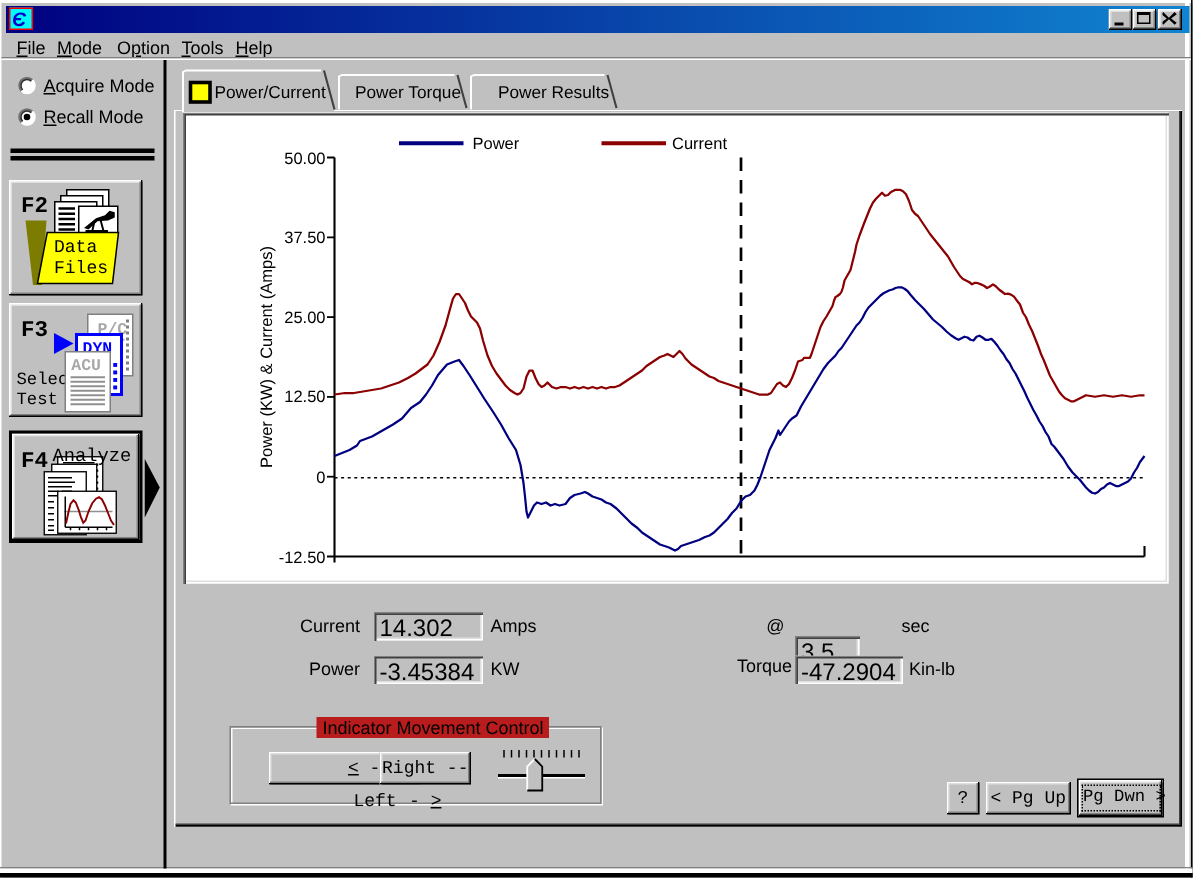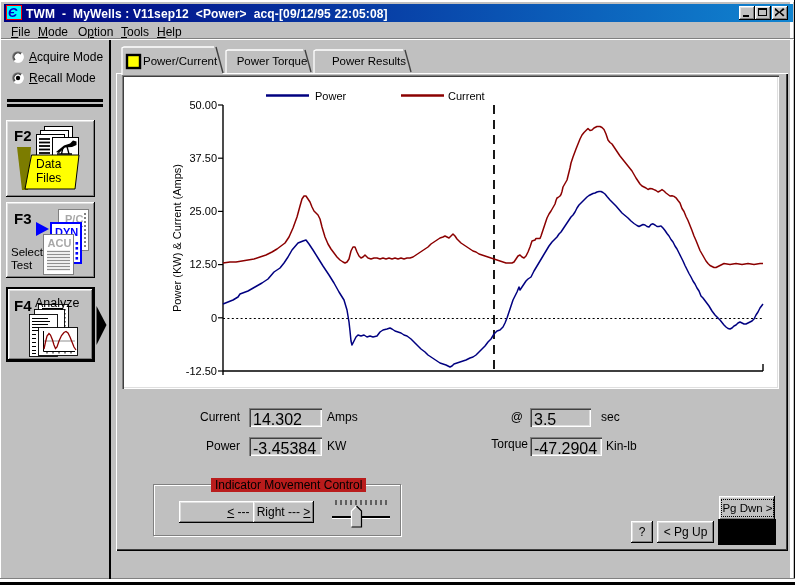--- a/index.html
+++ b/index.html
@@ -1,21 +1,21 @@
 <!DOCTYPE html>
 <html><head>
 <meta charset="utf-8">
 <style>
 html,body{margin:0;padding:0;}
 body{width:795px;height:585px;overflow:hidden;background:#c0c0c0;
   font-family:"Liberation Sans",sans-serif;font-size:12px;color:#000;}
 #win{position:absolute;left:0;top:0;width:795px;height:585px;background:#c0c0c0;}
 .abs{position:absolute;}
 .btn{position:absolute;background:#c0c0c0;
-  box-shadow:inset -1px -1px 0 #000,inset 1px 1px 0 #fff,inset -2px -2px 0 #808080,inset 2px 2px 0 #dfdfdf;}
+  box-shadow:inset -1px -1px 0 #000,inset 1px 1px 0 #fff,inset -2px -2px 0 #808080,inset 2px 2px 0 #dfdfdf;font-family:Liberation Mono, monospace;}
 .sunk{position:absolute;background:#c0c0c0;
   box-shadow:inset 1px 1px 0 #808080,inset 2px 2px 0 #404040,inset -1px -1px 0 #fff,inset -2px -2px 0 #dfdfdf;}
 .fieldtxt{position:absolute;left:4px;top:3px;font-size:16px;}
 u{text-decoration:underline;}
 </style>
 </head>
 <body>
 <div id="win">
 
   <div class="abs" style="left:0;top:0;width:795px;height:2px;background:#fff;"></div>
@@ -23,21 +23,20 @@
   <div class="abs" style="left:794px;top:0;width:1px;height:585px;background:#000;"></div>
   <div class="abs" style="left:790px;top:2px;width:3px;height:580px;background:#fff;"></div>
   <div class="abs" style="left:0;top:578px;width:795px;height:1px;background:#808080;"></div>
   <div class="abs" style="left:0;top:579px;width:795px;height:3px;background:#fff;"></div>
   <div class="abs" style="left:0;top:582px;width:795px;height:3px;background:#000;"></div>
 
   <div class="abs" style="left:4px;top:4px;width:789px;height:18px;background:linear-gradient(to right,#000080,#1084d0);"></div>
   <div class="abs" style="left:6px;top:5px;width:16px;height:15px;background:#00fbff;border:1px solid #ff0000;box-sizing:border-box;">
     <div style="position:absolute;left:1px;top:-1px;width:13px;height:13px;font-size:13px;font-weight:bold;font-style:italic;color:#0000c8;">Є</div>
   </div>
-  <div class="abs" style="left:26px;top:7px;color:#fff;font-weight:bold;font-size:12px;white-space:pre;letter-spacing:0.14px;">TWM  -  MyWells : V11sep12  &lt;Power&gt;  acq-[09/12/95 22:05:08]</div>
 
   <div class="btn" style="left:739px;top:6px;width:16px;height:14px;"></div>
   <div class="abs" style="left:743px;top:15px;width:6px;height:2px;background:#000;"></div>
   <div class="btn" style="left:755px;top:6px;width:16px;height:14px;"></div>
   <div class="abs" style="left:758px;top:8px;width:9px;height:8px;border:1px solid #000;border-top-width:2px;box-sizing:border-box;"></div>
   <div class="btn" style="left:772px;top:6px;width:16px;height:14px;"></div>
   <svg class="abs" style="left:775px;top:8px;" width="10" height="9" viewBox="0 0 10 9">
     <path d="M0.5 0 L4.5 4 L8.5 0 L10 1.5 L6 4.5 L10 7.5 L8.5 9 L4.5 5 L0.5 9 L-1 7.5 L3 4.5 L-1 1.5 Z" fill="#000" transform="scale(0.95,0.95)"></path>
   </svg>
 
@@ -245,21 +244,21 @@
       <polyline fill="none" stroke="#000080" stroke-width="1.5" stroke-linejoin="round" points="223,304 233,300 238,297 240,294 248,291 255,287 262,283 268,279 274,272 280,268 284,263 288,257 292,250 298,243 303,241 306,240 309,244 313,250 318,258 323,266 329,275 334,283 339,292 344,300 347,310 349,322 350,331 351,341 352,345 354,341 356,337 358,335 361,336 364,335 367,337 370,336 373,337 377,336 380,332 383,330 387,329 390,328 392,329 395,331 398,332 401,333 404,335 407,336 411,339 414,342 417,345 421,349 425,352 428,355 431,357 434,359 437,361 440,363 443,364 446,365 448,366 450,367 452,366 454,364 457,363 460,362 463,361 466,360 468,359 470,358 473,357 476,355 479,352 482,349 485,346 488,342 491,339 494,334 497,331 500,330 503,327 505,323 507,318 509,312 511,306 513,300 515,296 517,292 519,287 520,290 522,287 524,284 526,281 528,279 531,277 534,271 537,266 540,261 543,256 546,251 549,246 552,242 555,239 557,237 559,234 561,232 563,229 565,226 567,223 569,220 571,217 573,215 575,212 577,208 579,205 581,203 583,201 585,199 587,197 589,195.5 591,194.5 593,193.5 595,193 597,192 599,191.5 601,191.5 603,192.5 605,194 607,196.5 610,200 613,203 616,206 619,209.5 622,213 625,215.5 628,218 631,221 634,223.5 637,225.5 639,226.5 641,225.5 643,224.5 645,225 647,226.5 649,227 651,224.5 653,223.8 655,225 657,226.5 659,226.5 661,225.9 663,228 665,230.5 667,233.5 669,236 671,239.5 673,242 675,246 677,249 679,253 681,257 683,261 685,265.5 687,269.5 689,273.5 691,277 693,281 695,284 697,288 699,291 701,296 703,298 706,302 709,306 712,311 715,315 718,318 720,320 722,322.5 724,325 726,327 728,328.5 730,329 732,328 734,326 736,325 738,323 740,322 742,323 744,324 746,324 748,323 750,322 752,321 754,319 756,315 758,312 760,308 763,304"></polyline>
       <polyline fill="none" stroke="#8b0000" stroke-width="1.5" stroke-linejoin="round" points="223,263 230,262 236,262 242,261 248,260 254,259 260,257 266,255 272,252 277,249 281,246 285,243 289,237 293,228 297,217 300,206 302,199 304,196 306,196 308,199 310,202 312,207 314,211 316,213 318,215 320,219 322,227 325,237 328,244 331,249 334,253 337,257 340,260 343,262 345,263 347,262 349,259 351,251 353,247 355,247 357,252 359,256 361,258 363,257 365,255 366,256 368,258 371,259 374,258 377,258 380,259 383,258 386,259 389,258 392,259 395,258 398,259 401,258 404,259 407,258 410,258 413,257 416,255 419,253 422,251 425,249 428,247 431,244 434,242 437,240 440,238 443,237 445,236 447,237 449,238 451,236 453,234 455,236 457,239 459,241 461,243 464,245 467,247 470,249 473,251 476,252 479,254 482,255 485,256 488,257 491,258 494,259 497,260 500,261 503,262 506,263 509,263 512,263 514,262 516,259 518,256 520,255 522,257 524,258 526,256 528,252 530,247 531,244 532,241 535,240 536,238.5 540,238.5 541,236 543,230 545,224 547,218 549,214 551,211 553,207.5 555,204 556,200.5 557,198 558,197.5 560,196 561,194.5 562,191.5 563,187 565,183.5 567,180 568,176 569,172 570,168 571,163 573,157 576,149 578,144 580,139 582,135 584,132.5 586,130.5 588,128.5 590,130.5 592,130 594,128 597,126.5 600,126.5 602,127.5 604,129.5 606,134 608,140 610,142.5 612,144 614,147 616,150 618,153 620,156 622,158.5 624,161 626,163.5 628,166 630,168.5 632,171 634,174.5 636,178 638,181 640,184 642,186 644,187 646,188 648,189.5 650,188.5 652,188.8 654,189.6 656,190.5 658,192 660,191 662,189.6 664,191 666,193 668,194.5 670,196 672,195.8 674,196.4 676,197.8 678,200.5 680,203 682,208.5 684,211.5 686,216.5 688,220.5 690,225.5 692,230.5 694,236 696,240.5 698,245.5 700,250.5 702,254 704,257.5 706,261 708,263.5 710,265.5 712,266.5 714,267.5 716,267.5 718,266.5 720,265.5 722,264.5 724,263.5 727,264 730,264.5 733,264 736,263.5 739,264 742,264.5 745,264 748,263.5 751,264 754,264.5 757,264 760,263.5 763,263.5"></polyline>
     </svg>
 
     <div class="abs" style="left:180px;top:410px;width:60px;text-align:right;">Current</div>
     <div class="sunk" style="left:249px;top:408px;width:73px;height:19px;">
         <div class="fieldtxt">14.302</div>
       </div>
     <div class="abs" style="left:327px;top:410px;">Amps</div>
     <div class="abs" style="left:493px;top:410px;width:30px;text-align:right;">@</div>
-    <div class="sunk" style="left:530px;top:408px;width:61px;height:19px;text-align:center;">
+    <div class="sunk" style="left:530px;top:424px;width:43px;height:19px;text-align:center;">
         <div class="fieldtxt">3.5</div>
       </div>
     <div class="abs" style="left:601px;top:410px;">sec</div>
 
     <div class="abs" style="left:180px;top:439px;width:60px;text-align:right;">Power</div>
     <div class="sunk" style="left:249px;top:437px;width:73px;height:19px;">
         <div class="fieldtxt">-3.45384</div>
       </div>
     <div class="abs" style="left:327px;top:439px;">KW</div>
     <div class="abs" style="left:478px;top:437px;width:50px;text-align:right;">Torque</div>
@@ -290,17 +289,17 @@
       <rect x="2" y="18" width="58" height="2" fill="#000"></rect>
       <rect x="2" y="20" width="58" height="1" fill="#fff"></rect>
       <polygon points="21.5,13 26.5,8 31.5,13 31.5,29 21.5,29" fill="#c0c0c0"></polygon>
       <path d="M21.5,29 L21.5,13 L26.5,8" fill="none" stroke="#fff" stroke-width="1.2"></path>
       <path d="M26.5,8 L31.5,13 L31.5,29 L21.5,29" fill="none" stroke="#000" stroke-width="1.2"></path>
     </svg>
 
     <div class="btn" style="left:631px;top:521px;width:22px;height:22px;text-align:center;line-height:22px;">?</div>
     <div class="btn" style="left:657px;top:521px;width:57px;height:22px;text-align:center;line-height:22px;">&lt; Pg Up</div>
     <div class="abs" style="left:718px;top:519px;width:58px;height:26px;background:#000;"></div>
-    <div class="btn" style="left:719px;top:496px;width:56px;height:24px;">
+    <div class="btn" style="left:719px;top:520px;width:56px;height:24px;">
       <div class="abs" style="left:2px;top:3px;width:51px;height:16px;border:1px dotted #000;text-align:center;line-height:16px;white-space:nowrap;font-size:11.5px;">Pg Dwn &gt;</div>
     </div>
   </div>
 </div>
 
 </body></html>

